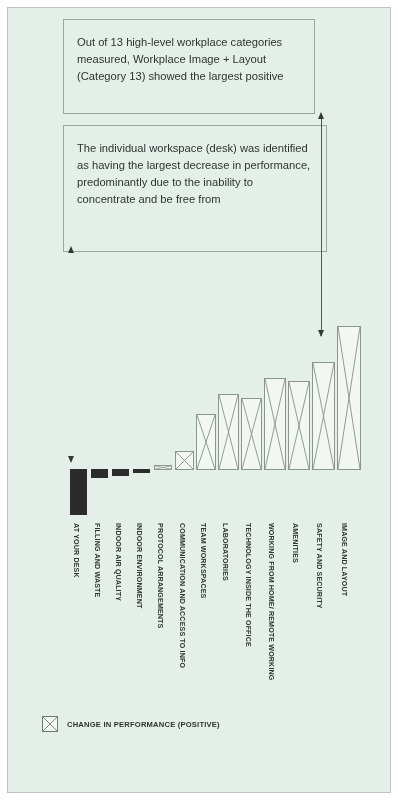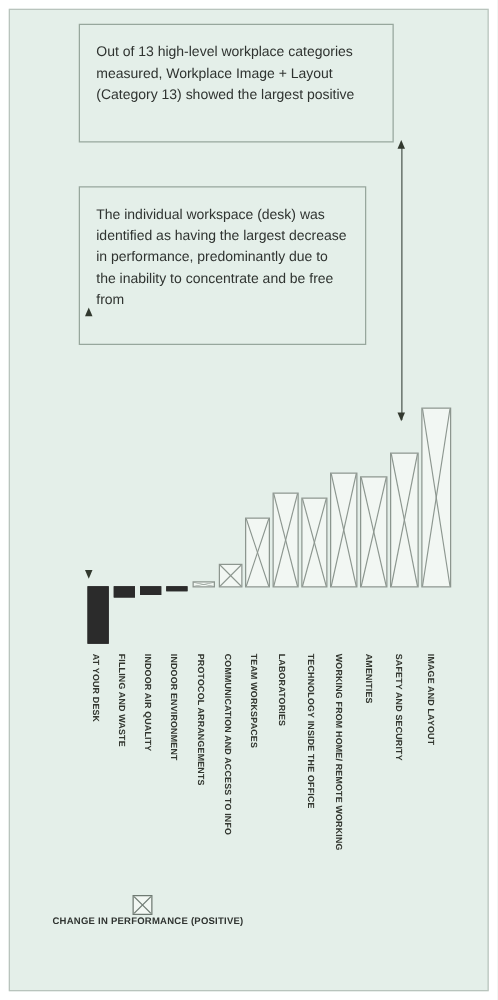--- a/index.html
+++ b/index.html
@@ -24,21 +24,21 @@
     background:#e4efe9;
     border:1px solid #97a79d;
     box-sizing:border-box;
     color:#2f3330;
     font-size:11.2px;
     line-height:17px;
     padding:14px 12px 12px 13px;
   }
   .callout p{margin:0;}
   #callout-1{left:55px;top:11px;width:252px;height:95px;}
-  #callout-2{left:55px;top:117px;width:230px;height:127px;margin-top:24px;}
+  #callout-2{left:55px;top:117px;width:264px;height:127px;}
 
   
   .leader{position:absolute;width:1px;background:#4e5a52;}
   .arrowhead{
     position:absolute;width:0;height:0;
     border-left:3px solid transparent;
     border-right:3px solid transparent;
   }
   .arrow-down{border-top:7px solid #32392f;}
   .arrow-up{border-bottom:7px solid #32392f;}
@@ -191,21 +191,21 @@
   <div class="catlabel" style="left:156px;top:515px;">PROTOCOL ARRANGEMENTS</div>
   <div class="catlabel" style="left:178px;top:515px;">COMMUNICATION AND ACCESS TO INFO</div>
   <div class="catlabel" style="left:199px;top:515px;">TEAM WORKSPACES</div>
   <div class="catlabel" style="left:221px;top:515px;">LABORATORIES</div>
   <div class="catlabel" style="left:244px;top:515px;">TECHNOLOGY INSIDE THE OFFICE</div>
   <div class="catlabel" style="left:267px;top:515px;">WORKING FROM HOME/ REMOTE WORKING</div>
   <div class="catlabel" style="left:291px;top:515px;">AMENITIES</div>
   <div class="catlabel" style="left:315px;top:515px;">SAFETY AND SECURITY</div>
   <div class="catlabel" style="left:340px;top:515px;">IMAGE AND LAYOUT</div>
 
-  <div class="legend-row" style="left:34px;top:708px;flex-direction:column;">
+  <div class="legend-row" style="left:34px;top:708px;">
     <span class="legend-swatch pos">
       <svg viewBox="0 0 16 16" preserveAspectRatio="none">
           <g stroke="#6e7a72" stroke-width="1" fill="none">
             <line x1="0" y1="0" x2="16" y2="16"></line>
             <line x1="0" y1="16" x2="16" y2="0"></line>
           </g>
         </svg>
     </span>
     <span class="legend-text">CHANGE IN PERFORMANCE (POSITIVE)</span>
   </div>

